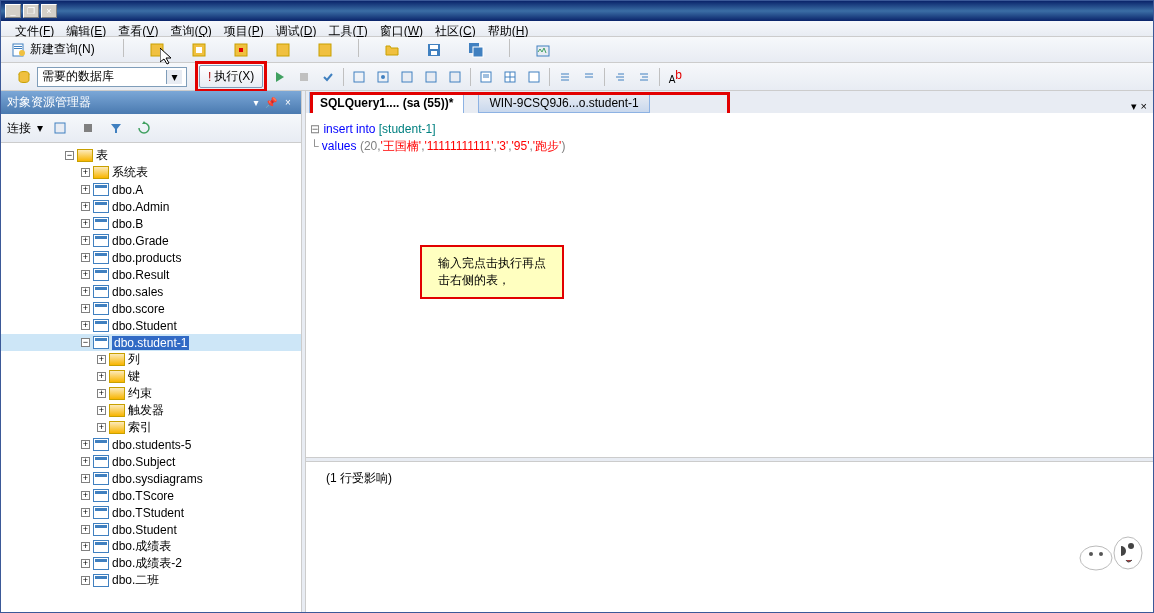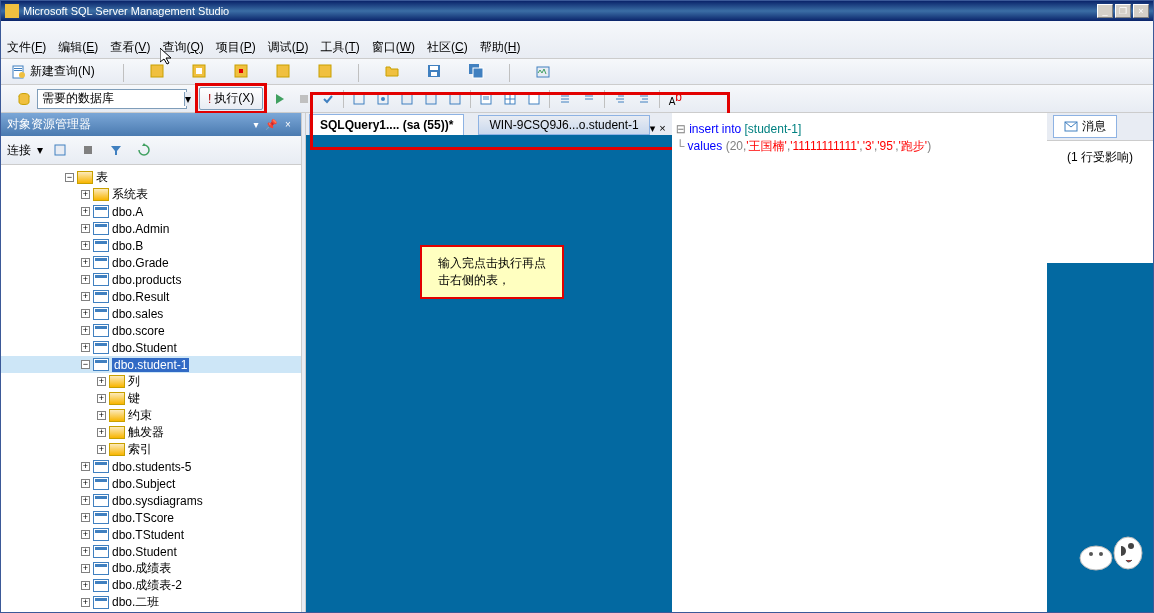--- a/index.html
+++ b/index.html
@@ -3,49 +3,49 @@
 <meta charset="utf-8">
 <style>
 *{margin:0;padding:0;box-sizing:border-box;font-family:"Microsoft YaHei",SimSun,sans-serif;font-size:12px}
 body{background:#fff;overflow:hidden}
 .app{width:1154px;height:613px;display:flex;flex-direction:column;border:1px solid #3b5998}
 .titlebar{background:linear-gradient(to bottom,#0a246a,#3b6ea5,#0a246a);color:#fff;display:flex;align-items:center;height:20px;padding:0 4px;justify-content:space-between}
 .titlebar .icon{width:14px;height:14px;background:#f0c040;margin-right:4px}
 .titlebar .title{font-family:"MS Sans Serif",sans-serif;font-size:11px;flex:1}
 .winbtns{display:flex;gap:2px}
 .winbtn{width:16px;height:14px;background:#d4d0c8;border:1px solid #fff;border-right-color:#808080;border-bottom-color:#808080;font-size:9px;text-align:center;line-height:12px;cursor:pointer}
-.menubar{background:linear-gradient(to bottom,#f6f8fb,#e8ecf3);display:flex;height:38px;align-items:flex-end;padding:0 0;border-bottom:1px solid #ccc}
+.menubar{background:linear-gradient(to bottom,#f6f8fb,#e8ecf3);display:flex;height:16px;align-items:flex-start;padding:0 8px;border-bottom:1px solid #ccc}
 .menuitem{padding:2px 6px;cursor:pointer}
 .menuitem .uk{text-decoration:underline}
-.toolbar{background:linear-gradient(to bottom,#f6f8fb,#e8ecf3);display:flex;align-items:flex-end;height:26px;padding:2px 4px;border-bottom:1px solid #ccc;gap:20px}
+.toolbar{background:linear-gradient(to bottom,#f6f8fb,#e8ecf3);display:flex;align-items:flex-start;height:26px;padding:2px 4px;border-bottom:1px solid #ccc;gap:20px}
 .tbtn{width:22px;height:22px;display:flex;align-items:center;justify-content:center;cursor:pointer;border:1px solid transparent;border-radius:2px}
 .tnewq{display:flex;align-items:center;padding:2px 6px;cursor:pointer;gap:3px}
 .sep{width:1px;height:18px;background:#c0c0c0;margin:0 2px}
 .second-toolbar{background:linear-gradient(to bottom,#f6f8fb,#e8ecf3);display:flex;align-items:center;height:28px;padding:2px 4px;border-bottom:1px solid #ccc;gap:2px}
 .db-combo{display:flex;align-items:center;border:1px solid #7f9db9;background:#fff;height:20px;width:150px}
-.db-combo input{border:none;outline:none;width:146px;padding:0 4px;font-size:12px}
+.db-combo input{border:none;outline:none;width:128px;padding:0 4px;font-size:12px}
 .db-combo .dd{width:16px;text-align:center;background:#e8ecf3;border-left:1px solid #7f9db9;cursor:pointer}
 .exec-btn{display:flex;align-items:center;padding:2px 8px;border:1px solid #7f9db9;background:linear-gradient(to bottom,#fff,#e8ecf3);cursor:pointer;gap:3px;border-radius:2px}
 .red-box{border:3px solid #e20000}
 .main{display:flex;flex:1;overflow:hidden}
 .panel{background:#f0f0f0;display:flex;flex-direction:column}
 .panel-title{background:linear-gradient(to bottom,#7ba7d7,#4a7ab0);color:#fff;padding:3px 6px;display:flex;justify-content:space-between;align-items:center}
 .panel-title .ptbtns{display:flex;gap:2px}
 .panel-title .ptbtn{width:14px;height:14px;text-align:center;line-height:14px;cursor:pointer;font-size:10px}
 .panel-toolbar{background:linear-gradient(to bottom,#f6f8fb,#e8ecf3);padding:3px 6px;display:flex;align-items:center;gap:6px;border-bottom:1px solid #ccc}
 .tree{flex:1;background:#fff;overflow:auto;padding:4px 0}
 .tree-node{display:flex;align-items:center;height:17px;white-space:nowrap;cursor:pointer}
 .tree-node.selected{background:#cde6f7}
 .tree-node.selected .label{background:#316ac5;color:#fff;padding:0 2px}
 .expander{width:9px;height:9px;border:1px solid #808080;text-align:center;line-height:7px;font-size:9px;margin-right:3px;cursor:pointer;background:#fff}
 .ticon{width:16px;height:13px;margin-right:3px}
 .folder{background:linear-gradient(to bottom,#fceabb 0%,#f8b500 100%);border:1px solid #c8a000}
 .table-ic{background:#fff;border:1px solid #4080c0;position:relative}
 .table-ic::before{content:"";position:absolute;top:1px;left:1px;right:1px;height:3px;background:#4080c0}
-.editor-area{flex:1;display:flex;flex-direction:row;background:#0369a1}
+.editor-area{flex:1;display:flex;flex-direction:column;background:#f97316}
 .tab-row{display:flex;background:#e8ecf3;align-items:flex-end;height:22px;padding-top:2px}
 .tab{background:#fff;padding:3px 10px;border:1px solid #8db2e3;border-bottom:none;font-family:"Courier New",monospace;font-size:11px;font-weight:bold;margin-left:3px}
 .file-pill{background:linear-gradient(to bottom,#e8ecf3,#c9d8ed);border:1px solid #8db2e3;padding:2px 10px;font-family:"Courier New",monospace;font-size:11px;margin-left:14px}
 .tab-close{margin-left:auto;margin-right:6px;display:flex;gap:4px}
 .tab-close span{cursor:pointer;font-size:11px}
 .code-editor{background:#fff;flex:1;padding:8px 4px;font-family:"Courier New",monospace;font-size:13px;line-height:17px;position:relative;overflow:auto}
 .code-line{white-space:pre}
 .kw{color:#0000ff}
 .obj{color:#008080}
 .str{color:#ff0000}
@@ -61,24 +61,20 @@
 svg{display:block}
 .cursor-overlay{position:absolute;pointer-events:none}
 .mascot{position:absolute;right:8px;bottom:40px;width:70px;height:55px;pointer-events:none}
 </style>
 </head>
 <body>
 
 <div class="app">
 
   <div class="titlebar">
-    <div style="display:flex;align-items:center">
-      <div class="icon"></div>
-      <span class="title">Microsoft SQL Server Management Studio</span>
-    </div>
     <div class="winbtns">
       <div class="winbtn">_</div>
       <div class="winbtn">❐</div>
       <div class="winbtn">×</div>
     </div>
   </div>
 
   <div class="menubar">
     <div class="menuitem"><span>文件</span>(<span class="uk">F</span>)</div>
     <div class="menuitem"><span>编辑</span>(<span class="uk">E</span>)</div>
@@ -464,29 +460,20 @@
       <div class="highlight-red-box" style="left:310px;top:92px;width:420px;height:58px"></div>
 
       <div class="code-editor">
         <div class="code-line"><span class="gray">⊟</span> <span class="kw">insert into</span> <span class="obj">[student-1]</span></div>
         <div class="code-line"><span class="gray">└</span> <span class="kw">values</span><span class="gray"> (20,</span><span class="str">'王国楠'</span><span class="gray">,</span><span class="str">'11111111111'</span><span class="gray">,</span><span class="str">'3'</span><span class="gray">,</span><span class="str">'95'</span><span class="gray">,</span><span class="str">'跑步'</span><span class="gray">)</span></div>
       </div>
 
       <div class="hsplitter"></div>
 
       <div class="msg-panel" style="height:150px">
-        <div class="msg-tab">
-          <div class="msg-tab-inner">
-            <svg width="14" height="14">
-                <rect x="1" y="2" width="12" height="9" fill="#fff" stroke="#4080c0"></rect>
-                <path d="M1 2 l6 5 l6 -5" stroke="#4080c0" fill="none"></path>
-              </svg>
-            <span>消息</span>
-          </div>
-        </div>
         <div class="msg-body">
           <span>(1 行受影响)</span>
         </div>
       </div>
     </div>
   </div>
 </div>
 
 <div class="callout">
   <div>输入完点击执行再点</div>

